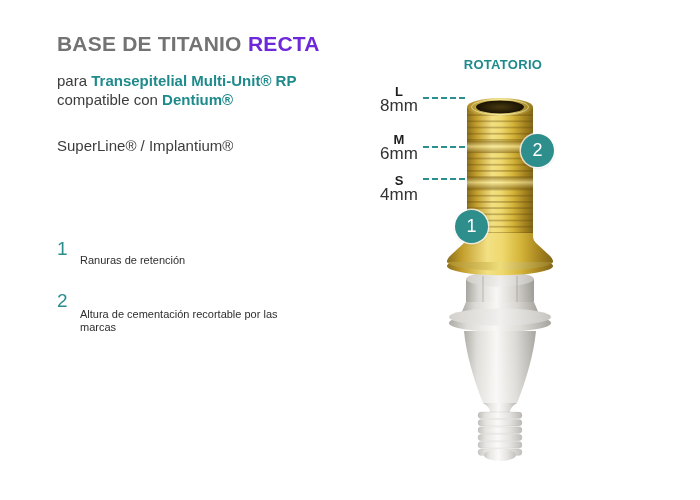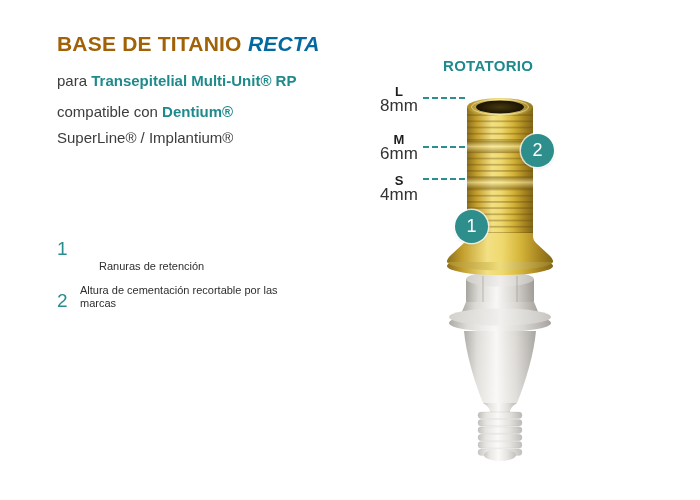--- a/index.html
+++ b/index.html
@@ -6,39 +6,39 @@
   body{
     width:700px;height:500px;position:relative;overflow:hidden;
     background:#ffffff;
     font-family:"Liberation Sans","DejaVu Sans",sans-serif;
     -webkit-font-smoothing:antialiased;
   }
   .abs{position:absolute;}
 
   
   .title{left:57px;top:31px;font-size:21px;font-weight:700;line-height:26px;letter-spacing:.2px;}
-  .title .teal{color:#a16207;margin-right:.30em;margin-top:48px;}
-  .title .dark{color:#0369a1;font-style:italic;}
+  .title .teal{color:#737373;margin-right:.30em;margin-top:48px;}
+  .title .dark{color:#6d28d9;}
 
   .subline{left:57px;font-size:15px;line-height:20px;color:#3c3c3c;}
   .subline .pre{margin-right:.28em;text-align:right;}
   .subline .b{color:#1f8a8c;font-weight:700;margin-top:40px;}
-  .l1{top:71px;} .l2{top:102px;} .l3{top:128px;text-align:right;}
+  .l1{top:71px;} .l2{top:90px;} .l3{top:136px;text-align:right;}
 
   .legend-num{font-size:19px;font-weight:400;color:#2b8d8d;line-height:22px;}
   .legend-txt{font-size:11px;color:#2e2e2e;line-height:12px;}
   .ln1{left:57px;top:238px;}
-  .lt1{left:80px;top:260px;margin-left:19px;}
+  .lt1{left:80px;top:254px;}
   .ln2{left:57px;top:290px;}
-  .lt2{left:80px;top:284px;width:200px;line-height:12.5px;}
+  .lt2{left:80px;top:308px;width:200px;line-height:12.5px;}
 
   
   .figure{left:380px;top:55px;width:290px;height:440px;}
-  .rotatorio{left:63px;top:2px;width:120px;text-align:left;
-    font-size:15px;font-weight:700;color:#1f8a8c;letter-spacing:.3px;}
+  .rotatorio{left:63px;top:2px;width:120px;text-align:center;
+    font-size:13px;font-weight:700;color:#1f8a8c;letter-spacing:.3px;}
 
   .size-group{left:0;width:38px;text-align:center;}
   .size-code{font-size:13px;font-weight:700;color:#1d1d1d;line-height:14px;}
   .size-val{font-size:17px;color:#333333;line-height:13px;}
   .sgL{top:30px;} .sgM{top:78px;} .sgS{top:119px;}
 
   .dash{left:43px;width:42px;height:0;border-top:2px dashed #2b8f90;}
   .dL{top:42px;} .dM{top:91px;} .dS{top:123px;}
 
   .badge{

